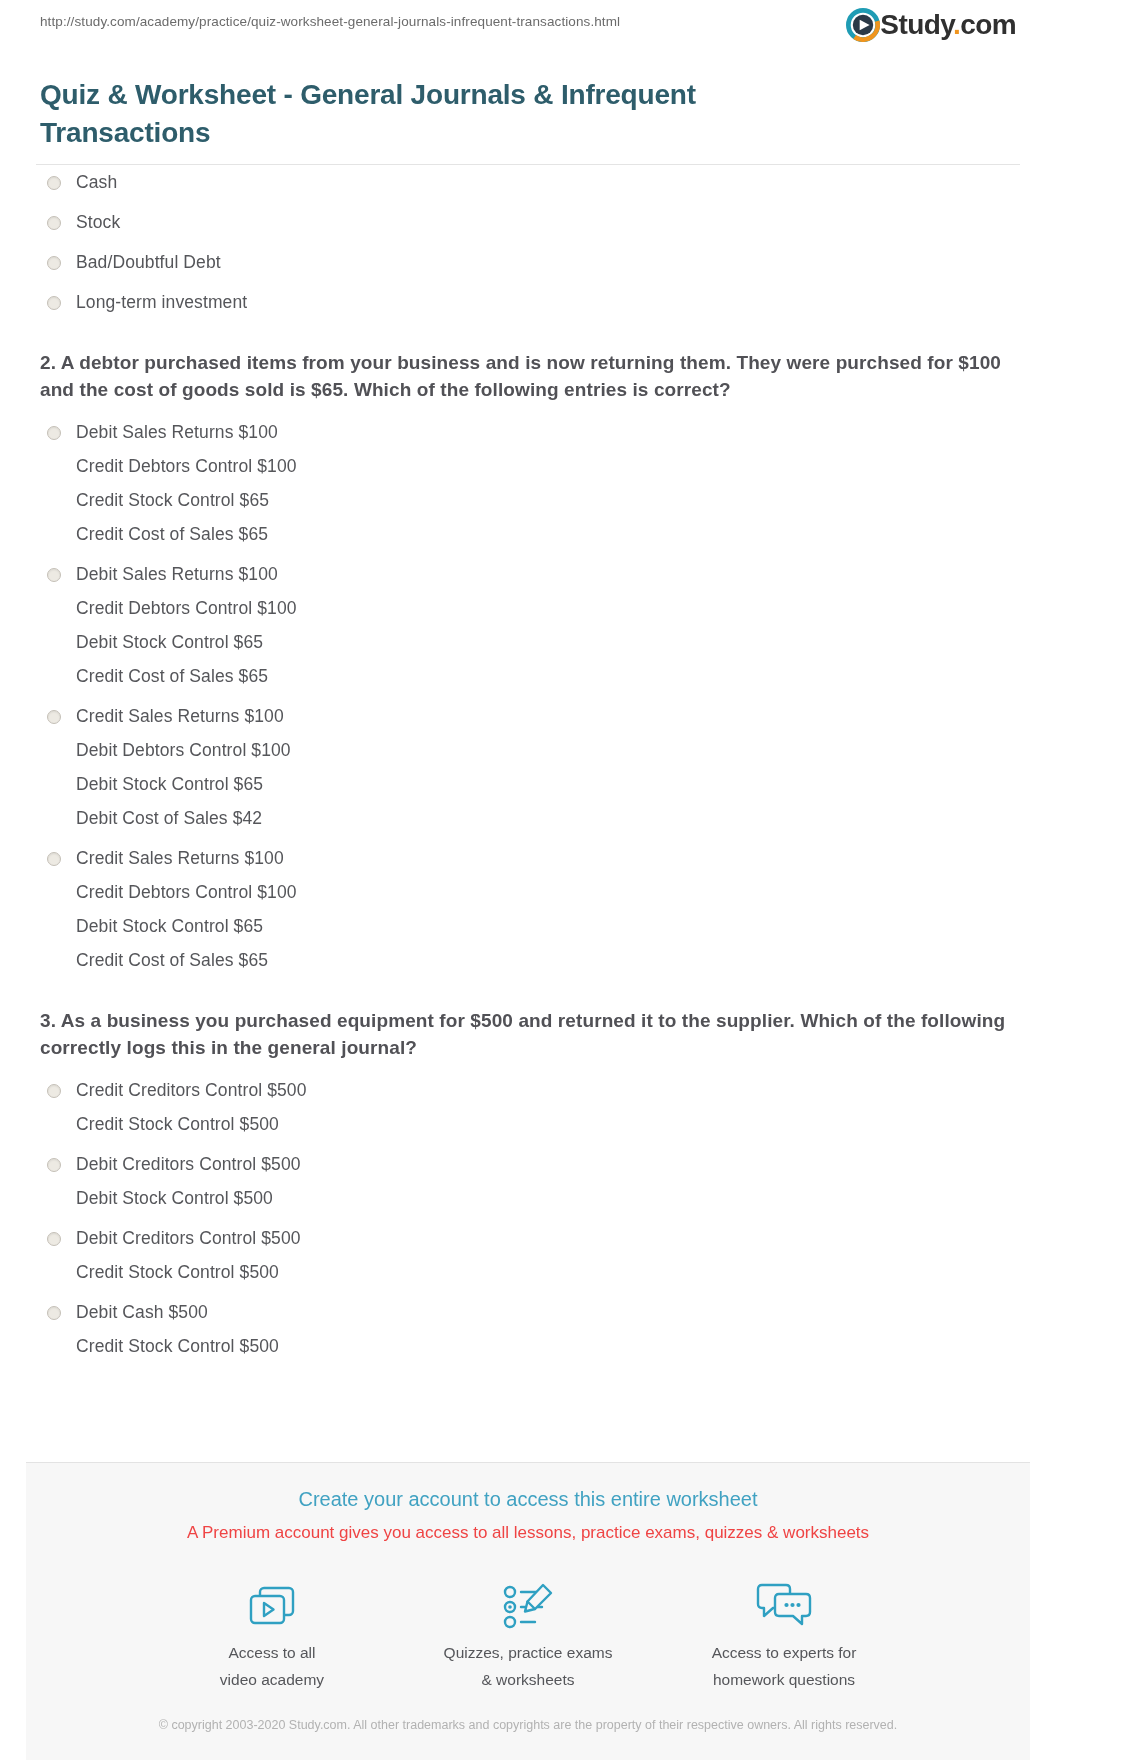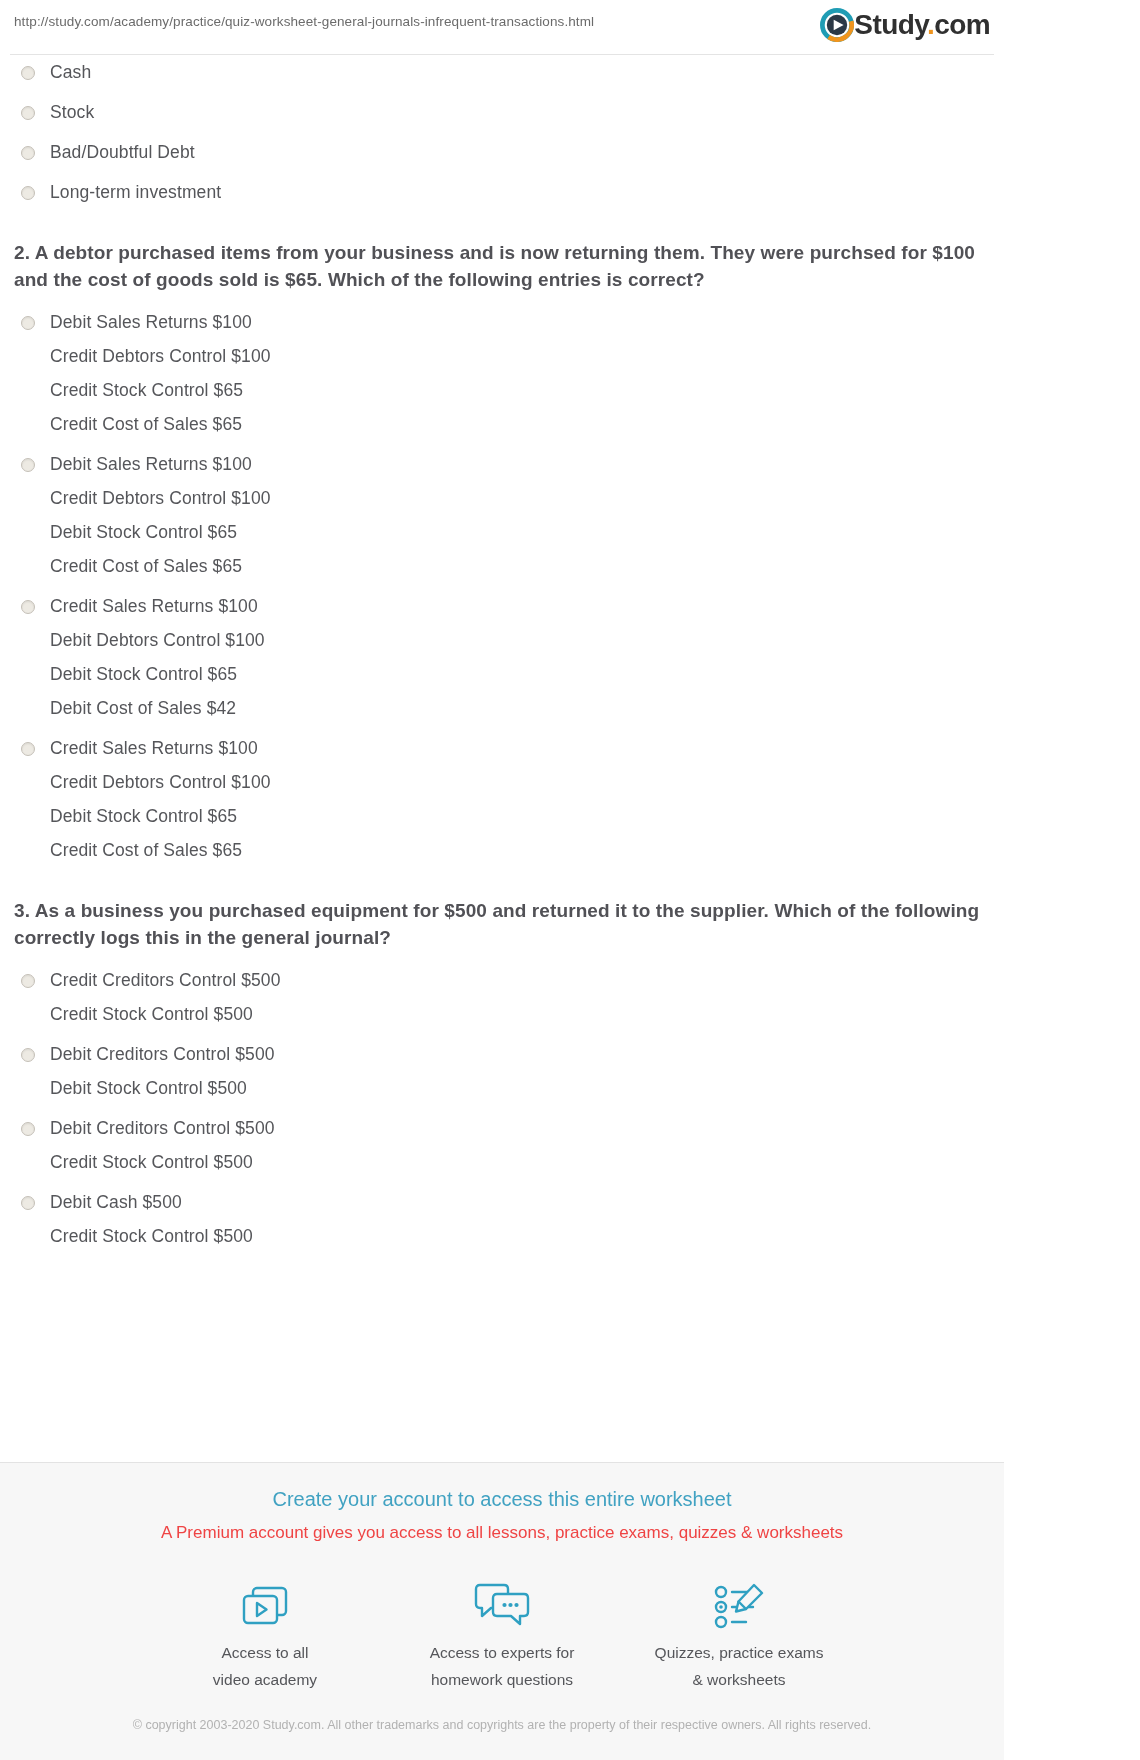--- a/index.html
+++ b/index.html
@@ -1,18 +1,18 @@
 <!DOCTYPE html>
 <html><head>
 <meta charset="utf-8">
 <style>
   html,body { margin:0; padding:0; background:#fff; }
   .page {
     width:1004px; height:1760px; background:#ffffff; overflow:hidden;
-    font-family:"Liberation Sans", sans-serif; position:relative;
+    font-family:"Liberation Sans", sans-serif; position:relative;padding-left:26px;
     -webkit-font-smoothing:antialiased;
   }
   .main { height:1462px; box-sizing:border-box; overflow:hidden; padding:0 14px; }
 
   
   .topbar { display:flex; justify-content:space-between; align-items:flex-start; padding-top:8px; }
   .url { font-size:13.5px; color:#6b6b6b; padding-top:6px; letter-spacing:0.1px; }
   .logo { display:flex; align-items:center; gap:0; cursor:pointer; }
   .logo-text { font-size:28px; font-weight:700; color:#303030; letter-spacing:-0.6px; }
   .logo-text .dot { color:#f0951e; }
@@ -39,21 +39,21 @@
   }
   .option-line { font-size:17.5px; color:#55565a; line-height:34px; letter-spacing:0.1px; }
 
   
   .footer {
     height:298px; box-sizing:border-box; background:#f7f7f7;
     border-top:1px solid #e3e3e3; text-align:center;
   }
   .footer-heading { font-size:20px; font-weight:400; color:#41a2c2; margin:25px 0 9px 0; }
   .footer-sub { font-size:17px; color:#ef4444; margin:12px 0 24px 0; }
-  .features { display:flex; justify-content:center; gap:32px;align-items:flex-end; }
+  .features { display:flex; justify-content:center; gap:51px;align-items:flex-end; }
   .feature { width:205px; }
   .feature-icon { height:62px; display:flex; align-items:flex-end; justify-content:center; }
   .feature-label { font-size:15.5px; color:#55565a; line-height:27px; margin-top:10px; }
   .copyright {
     font-size:12.5px; color:#b2b2b2; line-height:20px;
     max-width:780px; margin:22px auto 12px auto;
   }
   svg { display:block; }
 </style>
 </head>
@@ -70,20 +70,21 @@
             <circle cx="18" cy="18" r="15.5" fill="none" stroke="#1f9cb4" stroke-width="5"></circle>
             <path d="M 33,14 A 15.5 15.5 0 0 1 9.1,30.7" fill="none" stroke="#f0951e" stroke-width="5"></path>
             <circle cx="18" cy="18" r="10.8" fill="#2b3947"></circle>
             <path d="M 14.5,12.5 L 25,18 L 14.5,23.5 Z" fill="#ffffff"></path>
           </svg>
         </span>
         <span class="logo-text"><span>Study</span><span class="dot">.</span><span>com</span></span>
       </div>
     </div>
 
+    <h1 class="page-title">Quiz &amp; Worksheet - General Journals &amp; Infrequent Transactions</h1>
     <hr class="divider">
 
     <div class="question">
       <div class="option">
         <span class="radio"></span>
         <div class="lines">
             <div class="option-line">Cash</div>
           </div>
       </div>
       <div class="option">
@@ -189,36 +190,20 @@
         <div class="feature-icon">
           <svg width="50" height="44" viewBox="0 0 50 44" fill="none" stroke="#2fa0c2" stroke-width="2.4" stroke-linejoin="round" stroke-linecap="round">
             <rect x="13" y="3" width="33" height="27" rx="4"></rect>
             <rect x="4" y="11" width="33" height="27" rx="4" fill="#f7f7f7"></rect>
             <path d="M 17,18 L 26.5,24.5 L 17,31 Z"></path>
           </svg>
         </div>
         <div class="feature-label">
           <div>Access to all</div>
           <div>video academy</div>
-        </div>
-      </div>
-
-      <div class="feature">
-        <div class="feature-icon">
-          <svg width="58" height="46" viewBox="0 0 58 46" fill="none" stroke="#2fa0c2" stroke-width="2.4" stroke-linejoin="round" stroke-linecap="round">
-            <path d="M 7,2 H 31 Q 35,2 35,6 V 21 Q 35,25 31,25 H 18 L 9,33 V 25 H 7 Q 3,25 3,21 V 6 Q 3,2 7,2 Z"></path>
-            <path d="M 24,11 H 51 Q 55,11 55,15 V 29 Q 55,33 51,33 H 47 V 41 L 38,33 H 24 Q 20,33 20,29 V 15 Q 20,11 24,11 Z" fill="#f7f7f7"></path>
-            <circle cx="31.5" cy="22" r="2.1" fill="#2fa0c2" stroke="none"></circle>
-            <circle cx="37.5" cy="22" r="2.1" fill="#2fa0c2" stroke="none"></circle>
-            <circle cx="43.5" cy="22" r="2.1" fill="#2fa0c2" stroke="none"></circle>
-          </svg>
-        </div>
-        <div class="feature-label">
-          <div>Access to experts for</div>
-          <div>homework questions</div>
         </div>
       </div>
 
       <div class="feature">
         <div class="feature-icon">
           <svg width="52" height="46" viewBox="0 0 52 46" fill="none" stroke="#2fa0c2" stroke-width="2.4" stroke-linejoin="round" stroke-linecap="round">
             <circle cx="8" cy="9" r="5"></circle>
             <circle cx="8" cy="24" r="5"></circle>
             <circle cx="8" cy="39" r="5" fill="#f7f7f7"></circle>
             <circle cx="8" cy="24" r="1.8" fill="#2fa0c2" stroke="none"></circle>
@@ -227,17 +212,33 @@
             <path d="M 19,39 H 33"></path>
             <path d="M 41,2 L 49,10 L 33,26 L 23,28.5 L 25.5,18.5 Z" fill="#f7f7f7"></path>
             <path d="M 25.5,18.5 L 33,26"></path>
           </svg>
         </div>
         <div class="feature-label">
           <div>Quizzes, practice exams</div>
           <div>&amp; worksheets</div>
         </div>
       </div>
+
+      <div class="feature">
+        <div class="feature-icon">
+          <svg width="58" height="46" viewBox="0 0 58 46" fill="none" stroke="#2fa0c2" stroke-width="2.4" stroke-linejoin="round" stroke-linecap="round">
+            <path d="M 7,2 H 31 Q 35,2 35,6 V 21 Q 35,25 31,25 H 18 L 9,33 V 25 H 7 Q 3,25 3,21 V 6 Q 3,2 7,2 Z"></path>
+            <path d="M 24,11 H 51 Q 55,11 55,15 V 29 Q 55,33 51,33 H 47 V 41 L 38,33 H 24 Q 20,33 20,29 V 15 Q 20,11 24,11 Z" fill="#f7f7f7"></path>
+            <circle cx="31.5" cy="22" r="2.1" fill="#2fa0c2" stroke="none"></circle>
+            <circle cx="37.5" cy="22" r="2.1" fill="#2fa0c2" stroke="none"></circle>
+            <circle cx="43.5" cy="22" r="2.1" fill="#2fa0c2" stroke="none"></circle>
+          </svg>
+        </div>
+        <div class="feature-label">
+          <div>Access to experts for</div>
+          <div>homework questions</div>
+        </div>
+      </div>
     </div>
 
     <div class="copyright">© copyright 2003-2020 Study.com. All other trademarks and copyrights are the property of their respective owners. All rights reserved.</div>
   </div>
 </div>
 
 </body></html>

